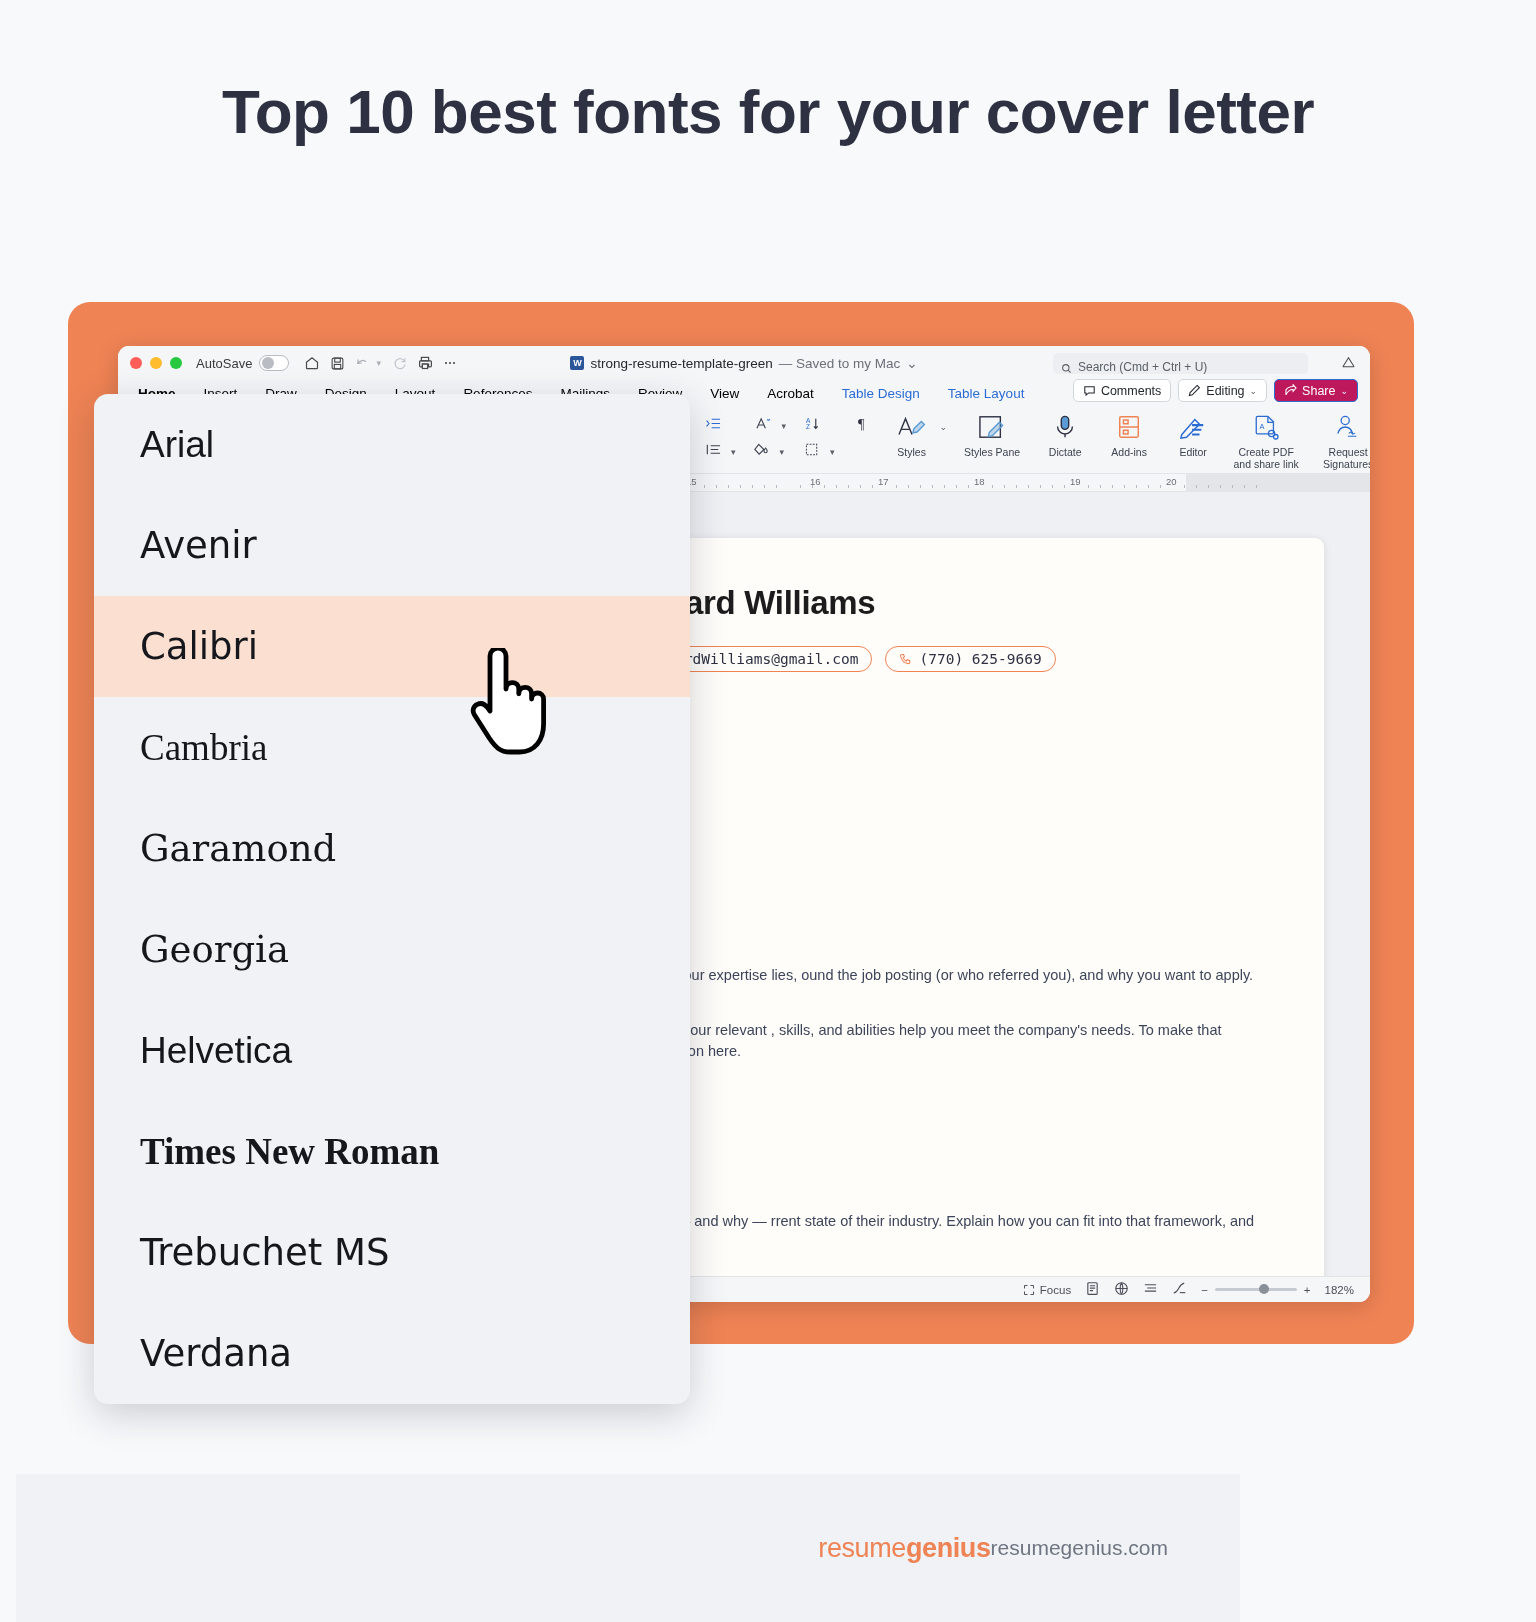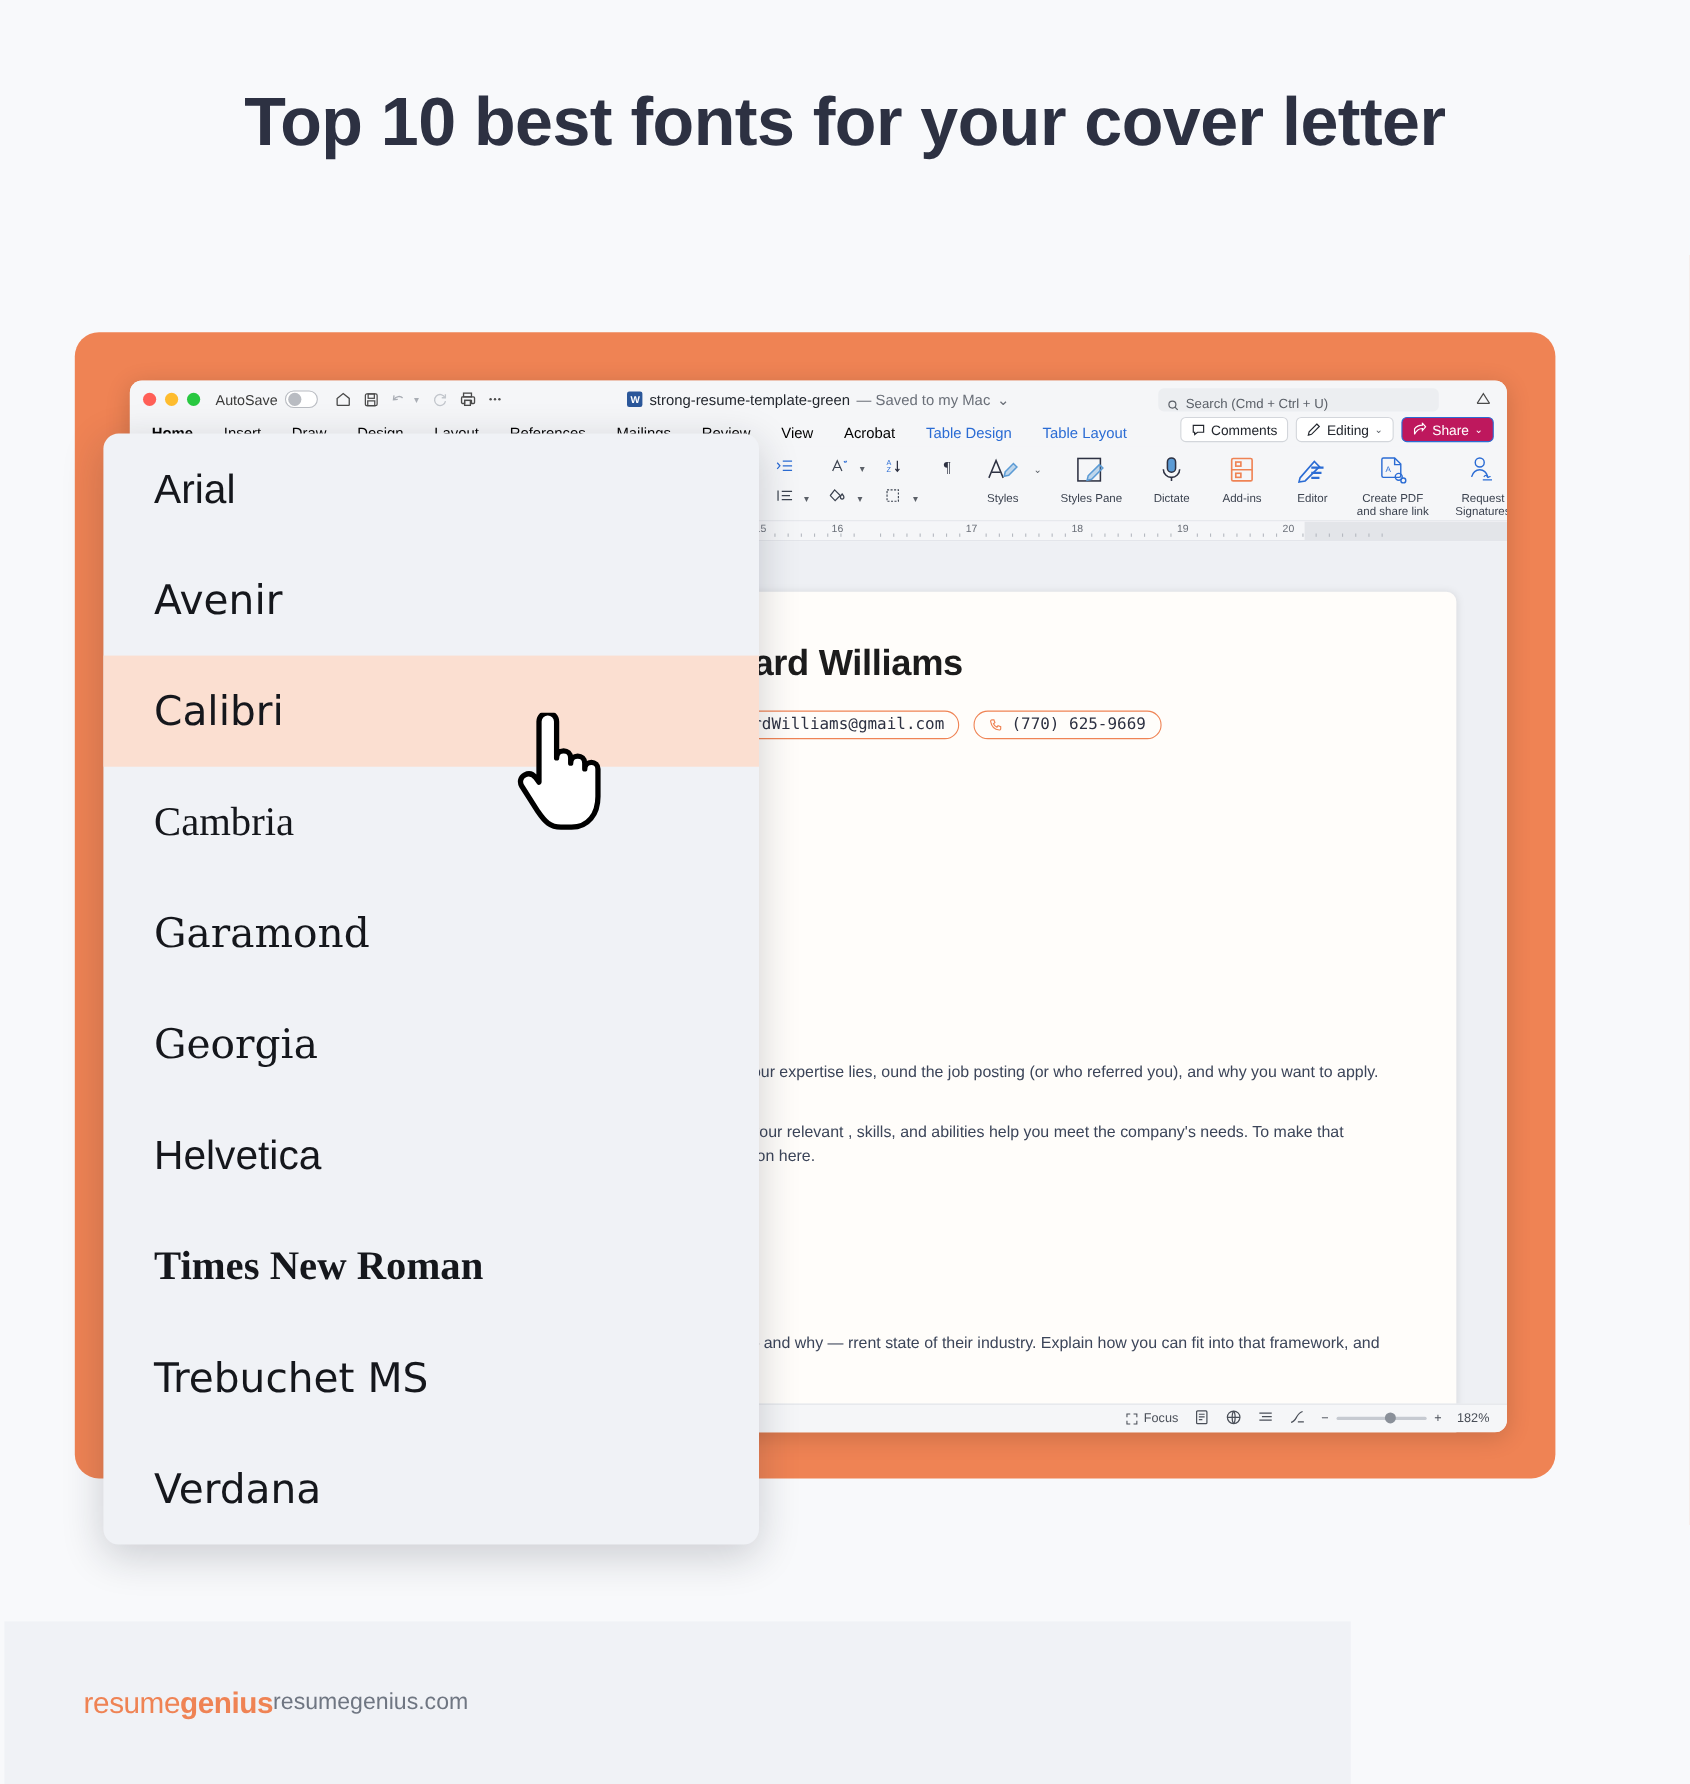--- a/index.html
+++ b/index.html
@@ -188,23 +188,23 @@
   .ff-helvetica { font-family: "Liberation Sans", sans-serif; }
   .ff-times { font-family: "Liberation Serif", serif; font-weight: 700; }
   .ff-trebuchet { font-family: "DejaVu Sans", sans-serif; }
   .ff-verdana { font-family: "DejaVu Sans", sans-serif; }
 
   
   .cursor { position: absolute; left: 466px; top: 648px; }
 
   
   .footer {
-    position: absolute; left: 4px; bottom: 0; width: 1224px; height: 148px;
+    position: absolute; left: 16px; bottom: 0; width: 1224px; height: 148px;
     background: #f0f2f6;
-    display: flex; align-items: center; justify-content: flex-start;
+    display: flex; align-items: center; justify-content: flex-end;
     padding: 0 72px;
   }
   .logo { font-size: 27px; color: #ef8354; letter-spacing: -0.4px; }
   .logo b { font-weight: 700; }
   .site { font-size: 21px; color: #6f7682; }
 </style>
 </head>
 <body>
 
 <div class="page">
@@ -538,21 +538,21 @@
         <span class="ruler-tick" style="left: 550px;"></span>
         <span class="ruler-tick" style="left: 562px;"></span>
         <span class="ruler-num" style="left: 568px;">15</span>
         <span class="ruler-tick" style="left: 586px;"></span>
         <span class="ruler-tick" style="left: 598px;"></span>
         <span class="ruler-tick" style="left: 610px;"></span>
         <span class="ruler-tick" style="left: 622px;"></span>
         <span class="ruler-tick" style="left: 634px;"></span>
         <span class="ruler-tick" style="left: 646px;"></span>
         <span class="ruler-tick" style="left: 658px;"></span>
-        <span class="ruler-num" style="left: 638px;">16</span>
+        <span class="ruler-num" style="left: 692px;">16</span>
         <span class="ruler-tick" style="left: 682px;"></span>
         <span class="ruler-tick" style="left: 694px;"></span>
         <span class="ruler-tick" style="left: 706px;"></span>
         <span class="ruler-tick" style="left: 718px;"></span>
         <span class="ruler-tick" style="left: 730px;"></span>
         <span class="ruler-tick" style="left: 742px;"></span>
         <span class="ruler-tick" style="left: 754px;"></span>
         <span class="ruler-num" style="left: 760px;">17</span>
         <span class="ruler-tick" style="left: 778px;"></span>
         <span class="ruler-tick" style="left: 790px;"></span>

